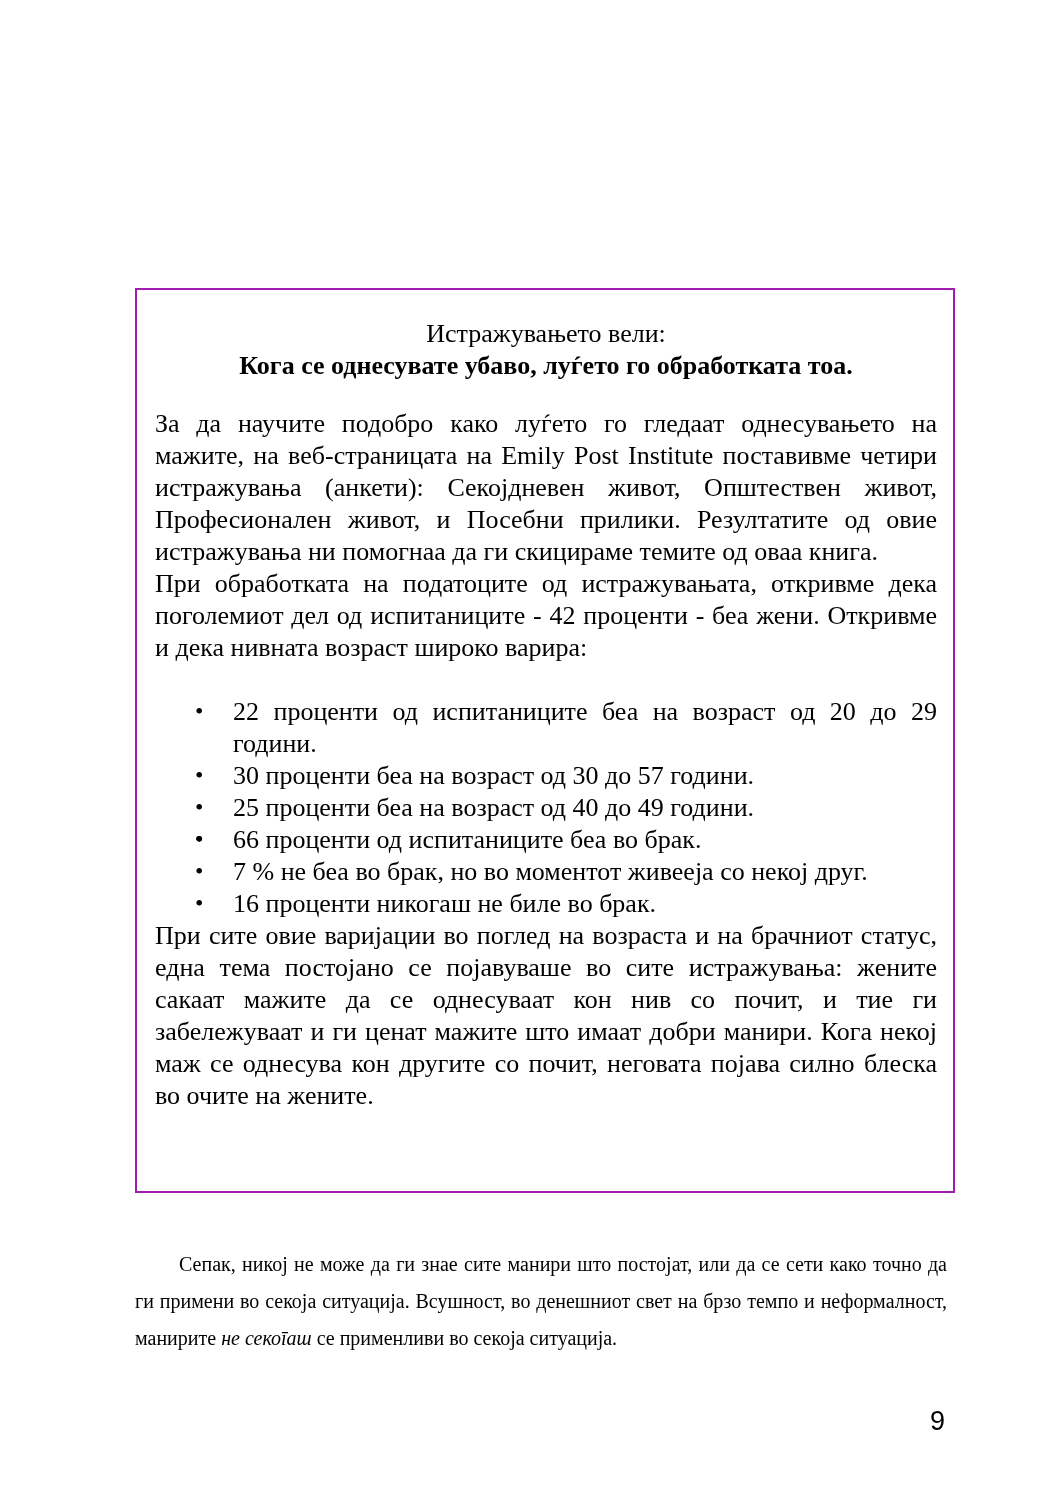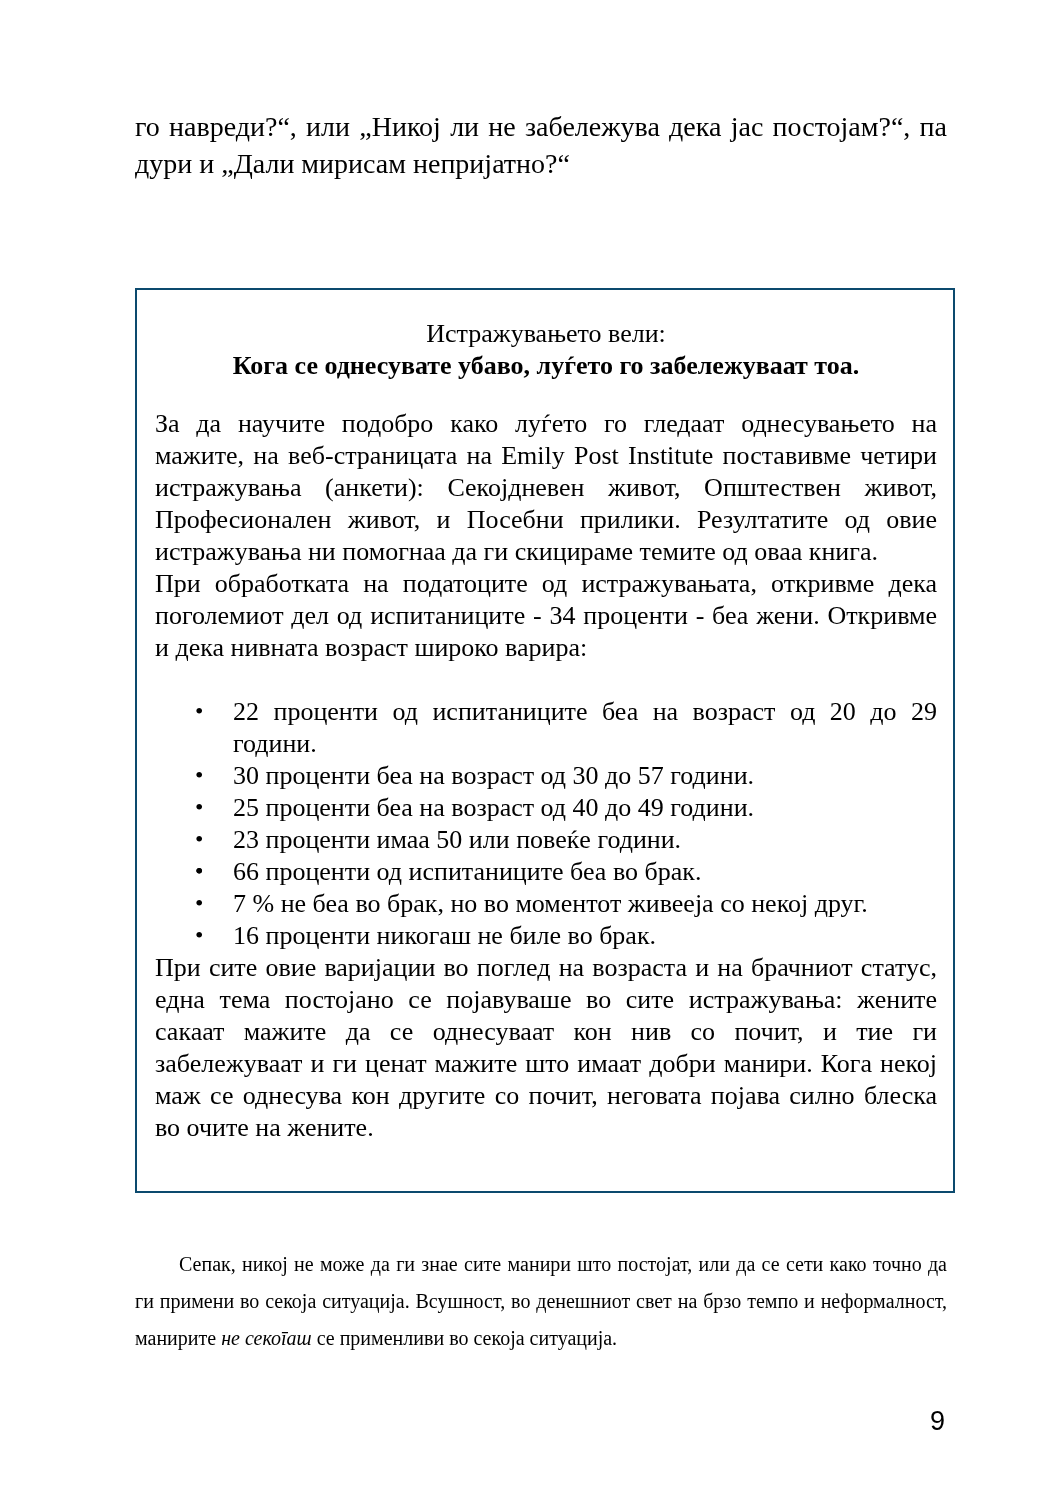--- a/index.html
+++ b/index.html
@@ -33,21 +33,21 @@
   }
   .intro p.indent { text-indent: 44px; }
 
   
   .research-box {
     position: absolute;
     left: 135px;
     top: 288px;
     width: 820px;
     min-height: 905px;
-    border: 2px solid #0c4a6e;
+    border: 2px solid #a21caf;
     padding: 28px 16px 26px 18px;
     font-size: 26px;
     line-height: 32px;
   }
   .box-heading { text-align: center; margin-bottom: 26px; }
   .box-heading .h1 { display: block; font-weight: normal; }
   .box-heading .h2 { display: block; font-weight: bold; }
   .research-box p.just { text-align: justify; }
 
   .survey-list {
@@ -86,37 +86,36 @@
     font-family: "Liberation Sans", sans-serif;
     font-size: 27px;
   }
 </style>
 </head>
 <body>
 
 <div class="page">
 
   <div class="intro">
-    <p>го навреди?“, или „Никој ли не забележува дека јас постојам?“, па дури и „Дали мирисам непријатно?“</p>
   </div>
 
   <div class="research-box">
     <div class="box-heading">
       <span class="h1">Истражувањето вели:</span>
-      <span class="h2">Кога се однесувате убаво, луѓето го забележуваат тоа.</span>
+      <span class="h2">Кога се однесувате убаво, луѓето го обработката тоа.</span>
     </div>
 
     <p class="just">За да научите подобро како луѓето го гледаат однесувањето на мажите, на веб-страницата на Emily Post Institute поставивме четири истражувања (анкети): Секојдневен живот, Општествен живот, Професионален живот, и Посебни прилики. Резултатите од овие истражувања ни помогнаа да ги скицираме темите од оваа книга.</p>
-    <p class="just">При обработката на податоците од истражувањата, откривме дека поголемиот дел од испитаниците - 34 проценти - беа жени. Откривме и дека нивната возраст широко варира:</p>
+    <p class="just">При обработката на податоците од истражувањата, откривме дека поголемиот дел од испитаниците - 42 проценти - беа жени. Откривме и дека нивната возраст широко варира:</p>
 
     <ul class="survey-list">
       <li><span class="dot">•</span><span>22 проценти од испитаниците беа на возраст од 20 до 29 години.</span></li>
       <li><span class="dot">•</span><span>30 проценти беа на возраст од 30 до 57 години.</span></li>
       <li><span class="dot">•</span><span>25 проценти беа на возраст од 40 до 49 години.</span></li>
-      <li><span class="dot">•</span><span>23 проценти имаа 50 или повеќе години.</span></li>
+      <li><span class="dot">•</span></li>
       <li><span class="dot">•</span></li>
       <li><span class="dot">•</span><span>66 проценти од испитаниците беа во брак.</span></li>
       <li><span class="dot">•</span><span>7 % не беа во брак, но во моментот живееја со некој друг.</span></li>
       <li><span class="dot">•</span><span>16 проценти никогаш не биле во брак.</span></li>
     </ul>
 
     <p class="just">При сите овие варијации во поглед на возраста и на брачниот статус, една тема постојано се појавуваше во сите истражувања: жените сакаат мажите да се однесуваат кон нив со почит, и тие ги забележуваат и ги ценат мажите што имаат добри манири. Кога некој маж се однесува кон другите со почит, неговата појава силно блеска во очите на жените.</p>
   </div>
 
   <div class="outro">

